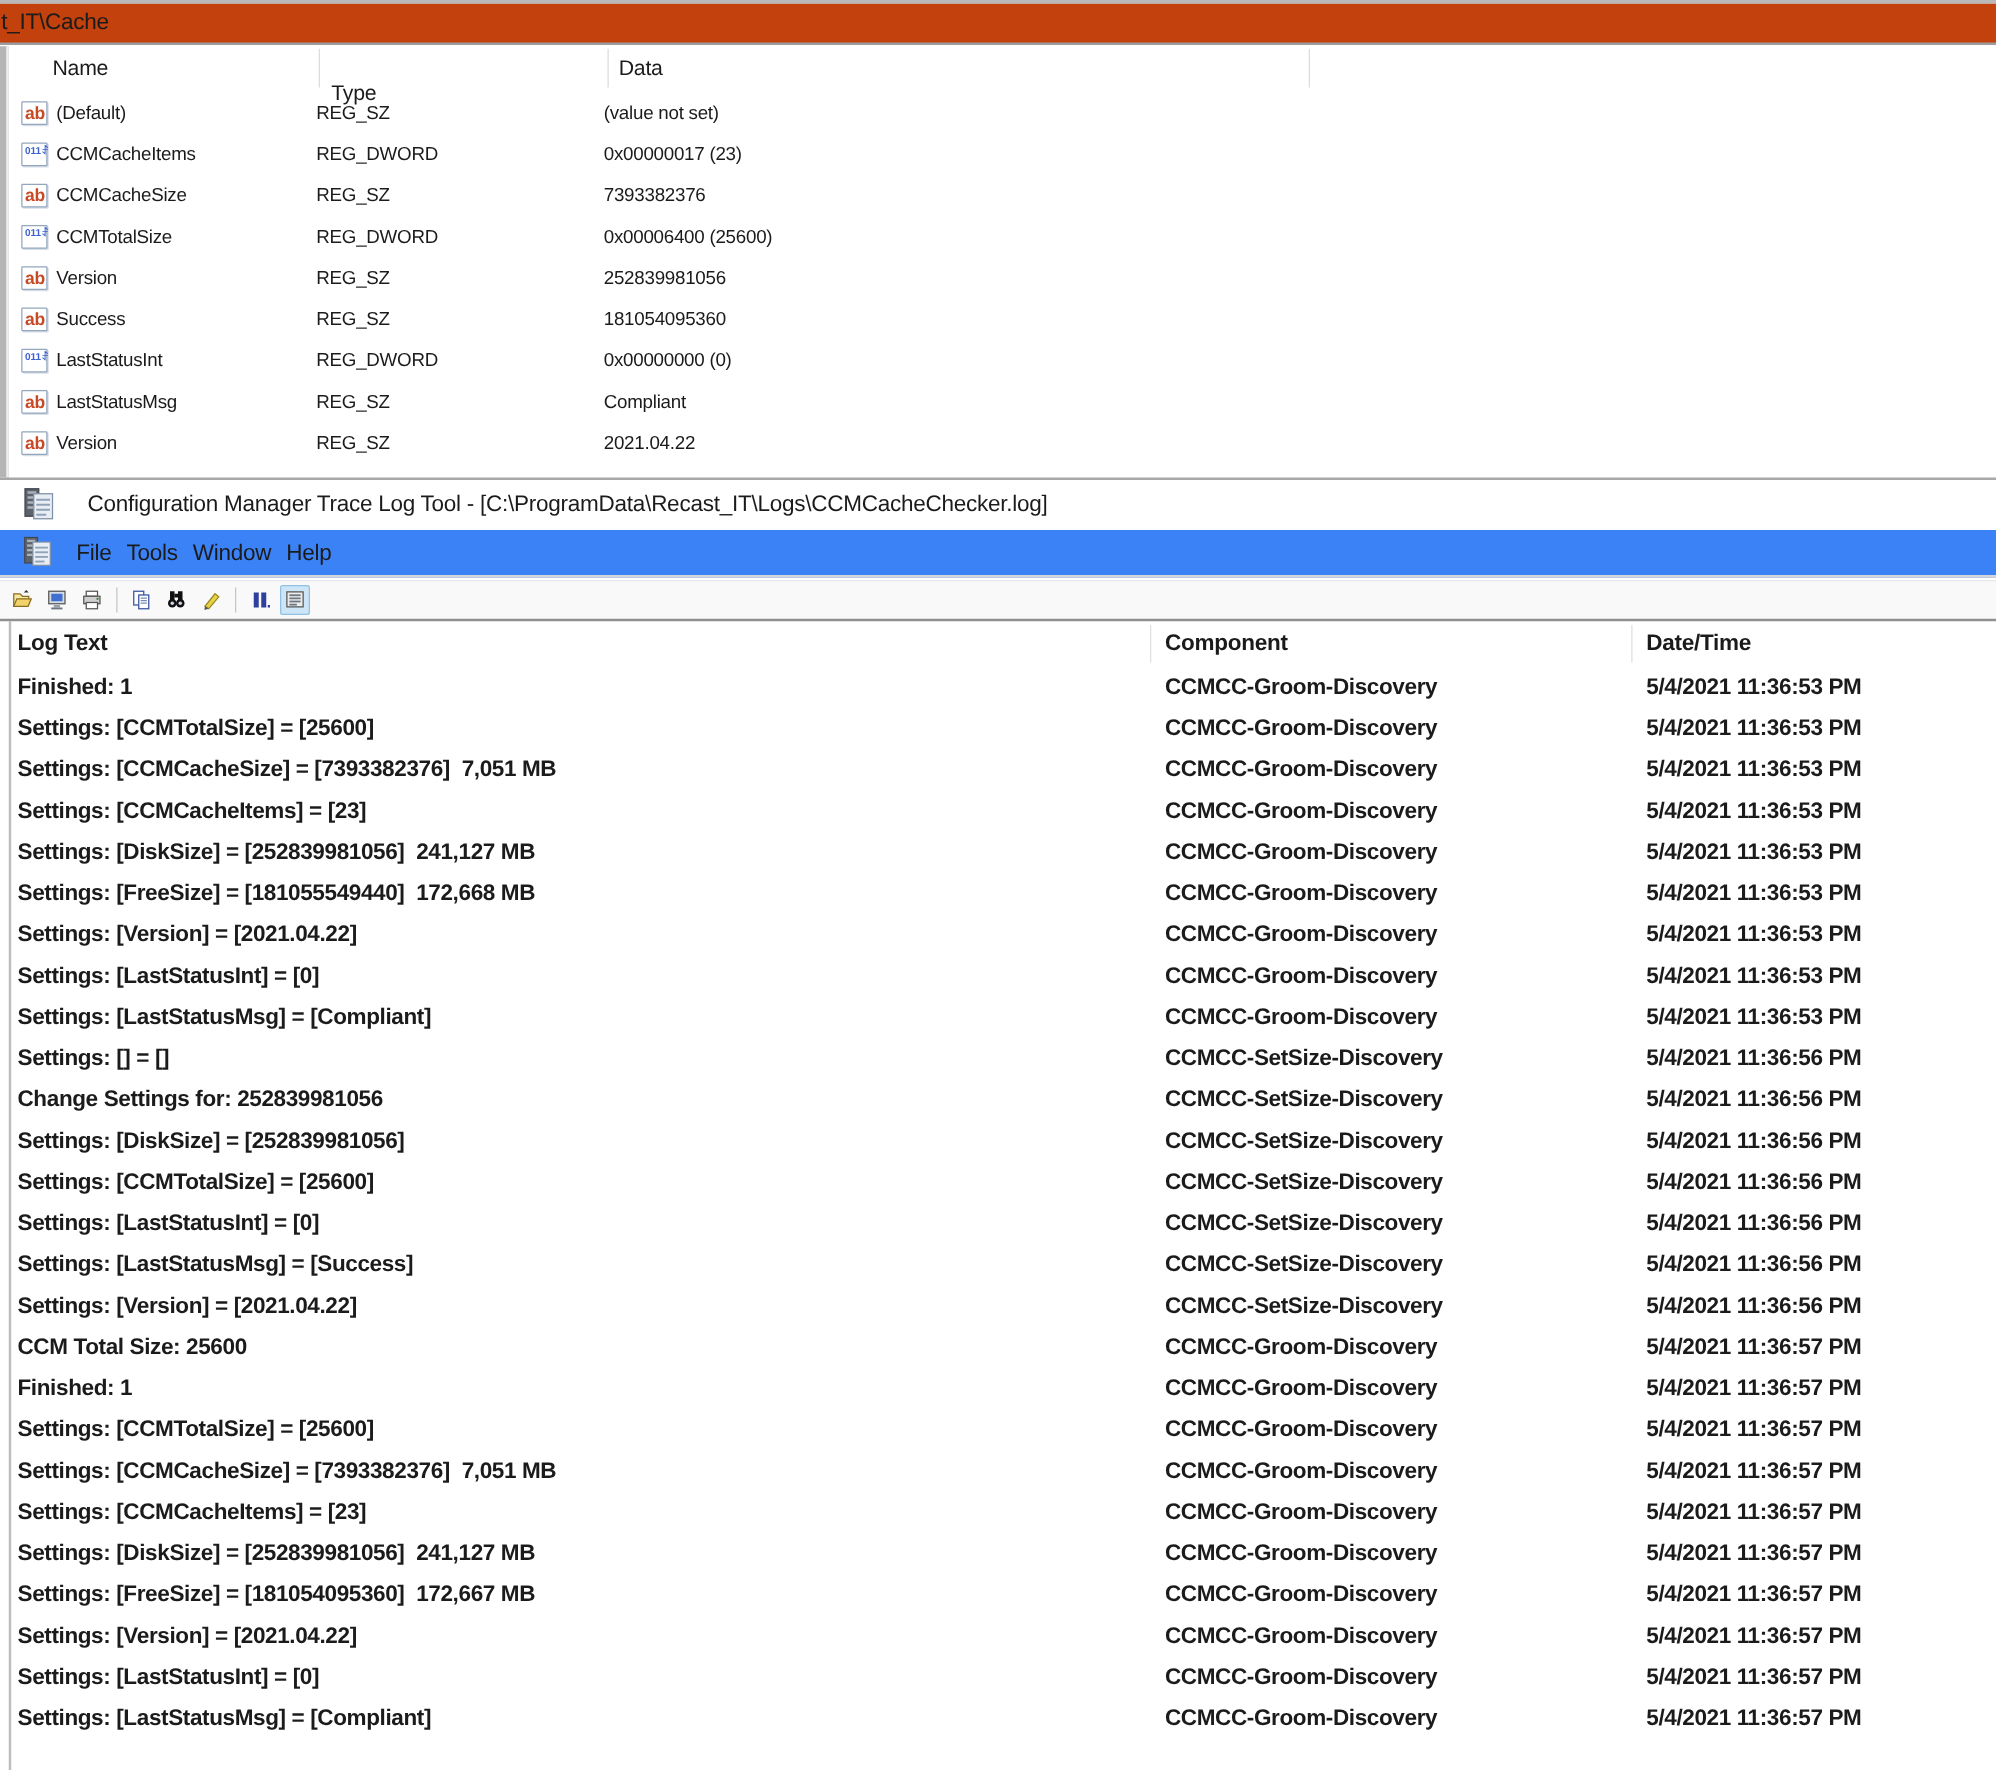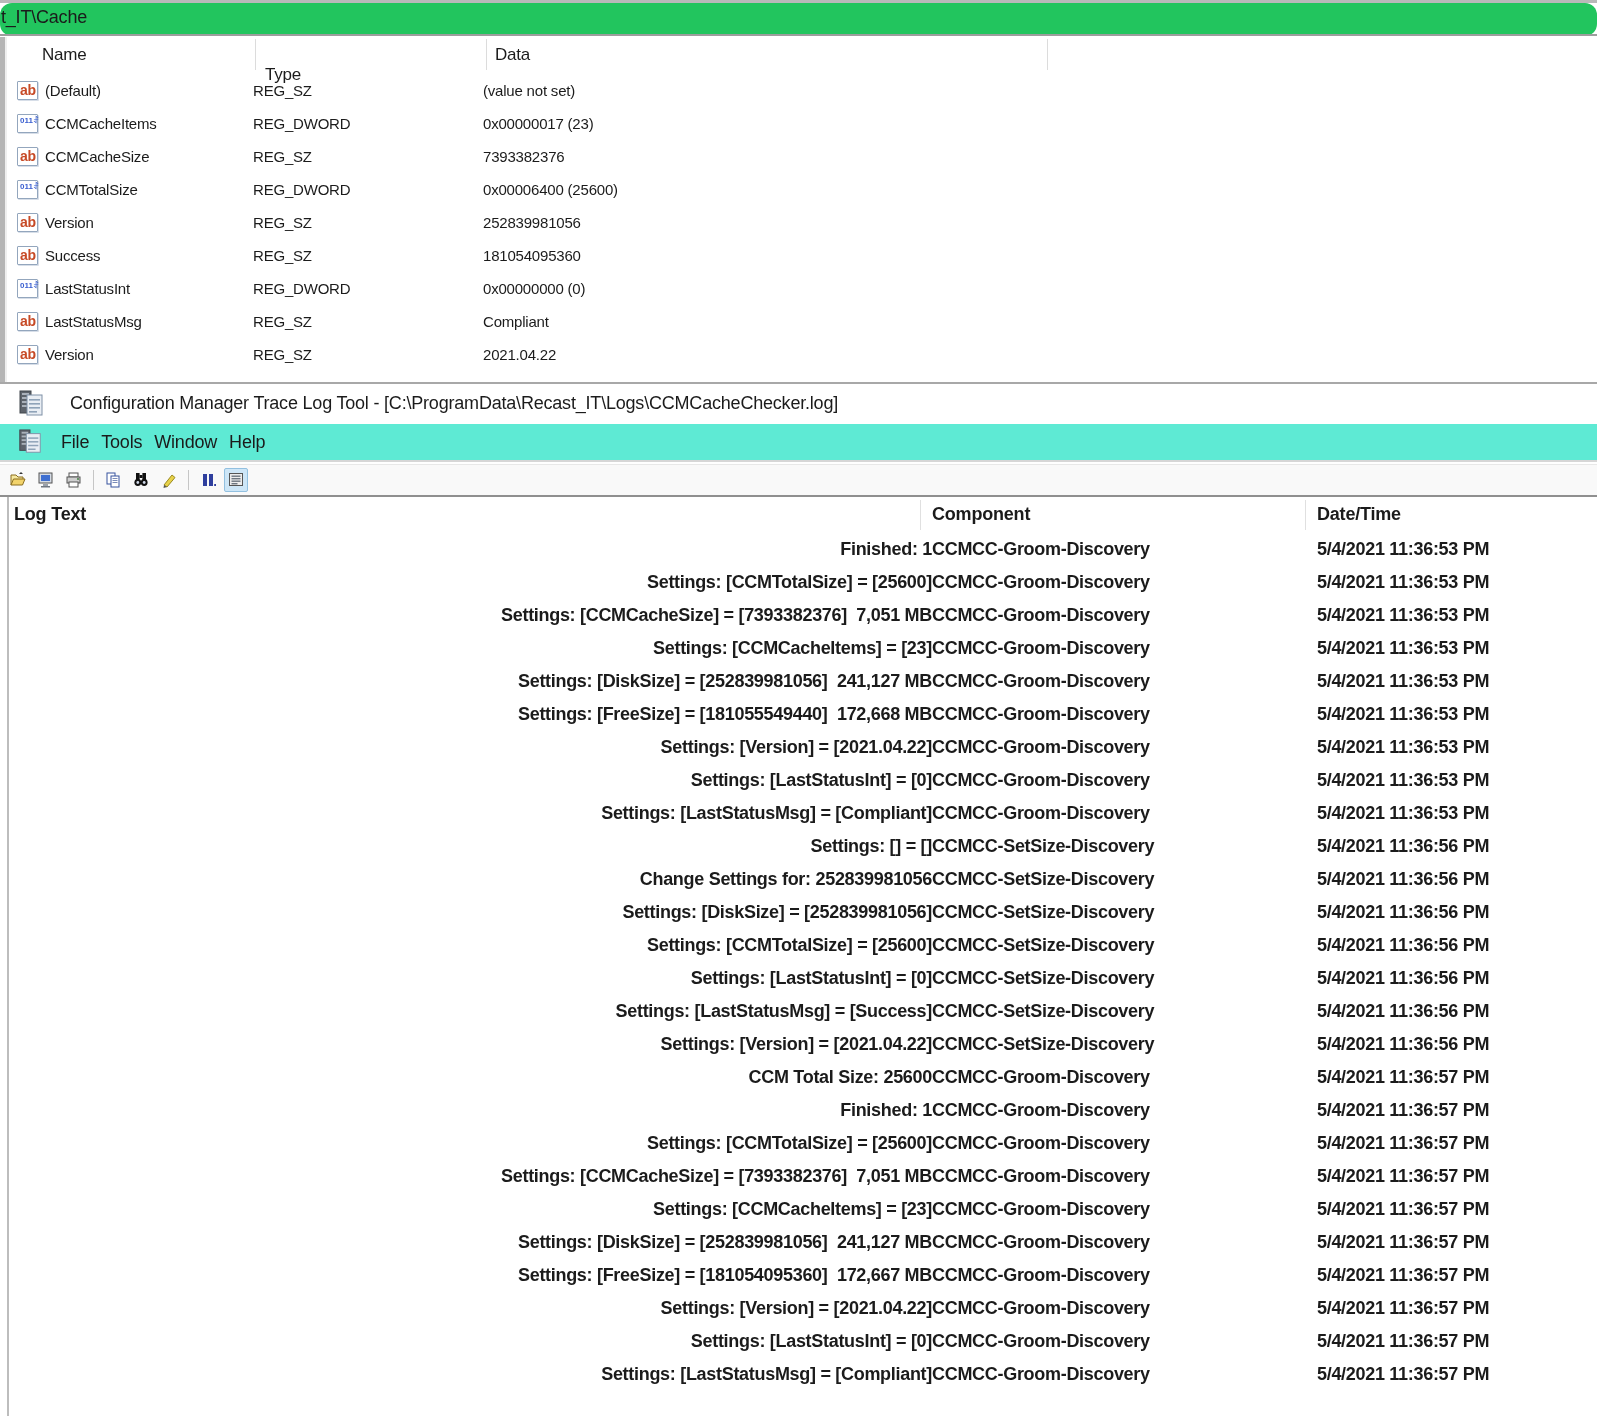--- a/index.html
+++ b/index.html
@@ -2,21 +2,21 @@
 <html><head>
 <meta charset="utf-8">
 <style>
   * { margin:0; padding:0; box-sizing:border-box; }
   html,body { background:#ffffff; }
   body { font-family:"Liberation Sans", sans-serif; color:#1b1b1b; }
   .screen { position:relative; width:1597px; height:1416px; background:#fff; overflow:hidden; }
 
   
   .topstrip { position:absolute; left:0; top:0; width:100%; height:3px; background:#b9b9b9; }
-  .addressbar { position:absolute; left:0; top:3px; width:100%; height:33px; background:#22c55e;border-radius:12px; }
+  .addressbar { position:absolute; left:0; top:3px; width:100%; height:33px; background:#c2410c; }
   .addressbar span { position:absolute; left:1px; top:4px; font-size:18px; letter-spacing:-0.2px; }
   .addr-underline { position:absolute; left:0; top:34px; width:100%; height:2px; background:#9d9d9d; }
 
   .reg-list { position:absolute; left:0; top:37px; width:100%; height:345px; background:#fff; }
   .reg-gutter { position:absolute; left:0; top:0; width:7px; height:345px; background:#b5b5b5; border-right:2px solid #efefef; }
   .reg-header { position:absolute; left:21px; top:0; right:0; height:37px; }
   .reg-header .hcell { position:absolute; top:8px; font-size:17px; letter-spacing:-0.2px; color:#1b1b1b; }
   .reg-h-name { left:21px; }
   .reg-h-type { left:244px;margin-top:20px; }
   .reg-h-data { left:474px; }
@@ -28,21 +28,21 @@
              box-shadow:1px 1px 0 #d7dee8; }
   .regicon.reg-sz::after { content:"ab"; position:absolute; left:2px; top:-1px; color:#c74a26; font-weight:bold; font-size:14px; line-height:19px; }
   .regicon.reg-dword::after { content:"011\A110"; white-space:pre; position:absolute; left:2px; top:2px; color:#3a5fd0; font-weight:bold;
              font-size:8px; line-height:7px; letter-spacing:0; }
 
   
   .cm-topline { position:absolute; left:0; top:382px; width:100%; height:2px; background:#a8a8a8; }
   .cm-titlebar { position:absolute; left:0; top:384px; width:100%; height:40px; background:#fff; }
   .cm-titlebar .cm-icon { position:absolute; left:17px; top:6px; }
   .cm-titlebar .title { position:absolute; left:57px; top:9px; font-size:18px; letter-spacing:-0.2px;margin-left:13px; }
-  .cm-menubar { position:absolute; left:0; top:424px; width:100%; height:38px; background:#5eead4; border-bottom:2px solid #d6d6d6; }
+  .cm-menubar { position:absolute; left:0; top:424px; width:100%; height:38px; background:#3b82f6; border-bottom:2px solid #d6d6d6; }
   .cm-menubar .cm-icon { position:absolute; left:17px; top:5px; }
   .menu-items { position:absolute; left:55px; top:8px; display:flex; gap:0; }
   .menu-items span { font-size:18px; letter-spacing:-0.2px; padding:0 6px; }
 
   .cm-toolbar { position:absolute; left:0; top:464px; width:100%; height:31px; background:#f9f9f9; border-top:1px solid #e8e8e8;
                 display:flex; align-items:center; padding-left:6px; gap:4px; }
   .tbtn { width:24px; height:24px; display:flex; align-items:center; justify-content:center; }
   .tbtn.selected { background:#cde6f7; border:1px solid #92c0e0; border-radius:2px; }
   .tsep { width:1px; height:20px; background:#c6c6c6; margin:0 3px; }
 
@@ -50,21 +50,21 @@
   .log-list { position:absolute; left:0; top:495px; width:100%; height:921px; background:#fff; border-top:2px solid #8f8f8f;font-weight:bold; }
   .log-leftline { position:absolute; left:7px; top:0; width:2px; height:921px; background:#bdbdbd; }
   .log-header { position:absolute; left:9px; top:0; right:0; height:36px; }
   .log-header .hcell { position:absolute; top:7px; font-size:18px; letter-spacing:-0.2px; }
   .log-h-text { left:5px; }
   .log-h-comp { left:923px; }
   .log-h-date { left:1308px; }
   .log-vsep { position:absolute; top:3px; height:30px; width:1px; background:#e0e0e0; }
   .log-rows { position:absolute; left:9px; top:36px; right:0; }
   .log-row { display:grid; grid-template-columns:923px 385px auto; height:33px; align-items:center; font-size:18px; letter-spacing:-0.3px; }
-  .log-row .lc-text { padding-left:17px; white-space:pre; overflow:hidden;text-align:right; }
+  .log-row .lc-text { padding-left:5px; white-space:pre; overflow:hidden; }
   .log-row .lc-comp, .log-row .lc-date { white-space:pre; }
 </style>
 </head>
 <body>
 
 <div class="screen">
 
   <div>
     <div class="topstrip"></div>
     <div class="addressbar">

